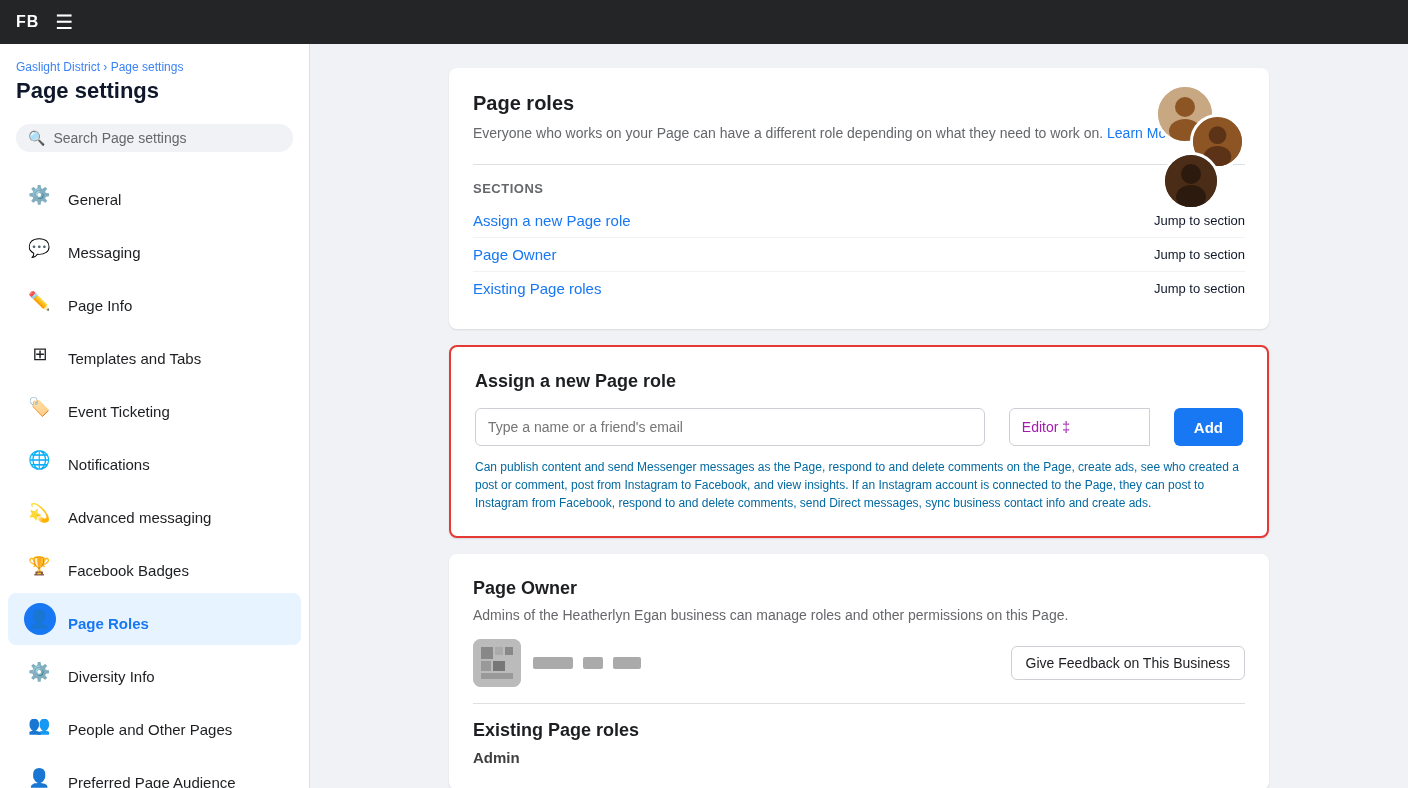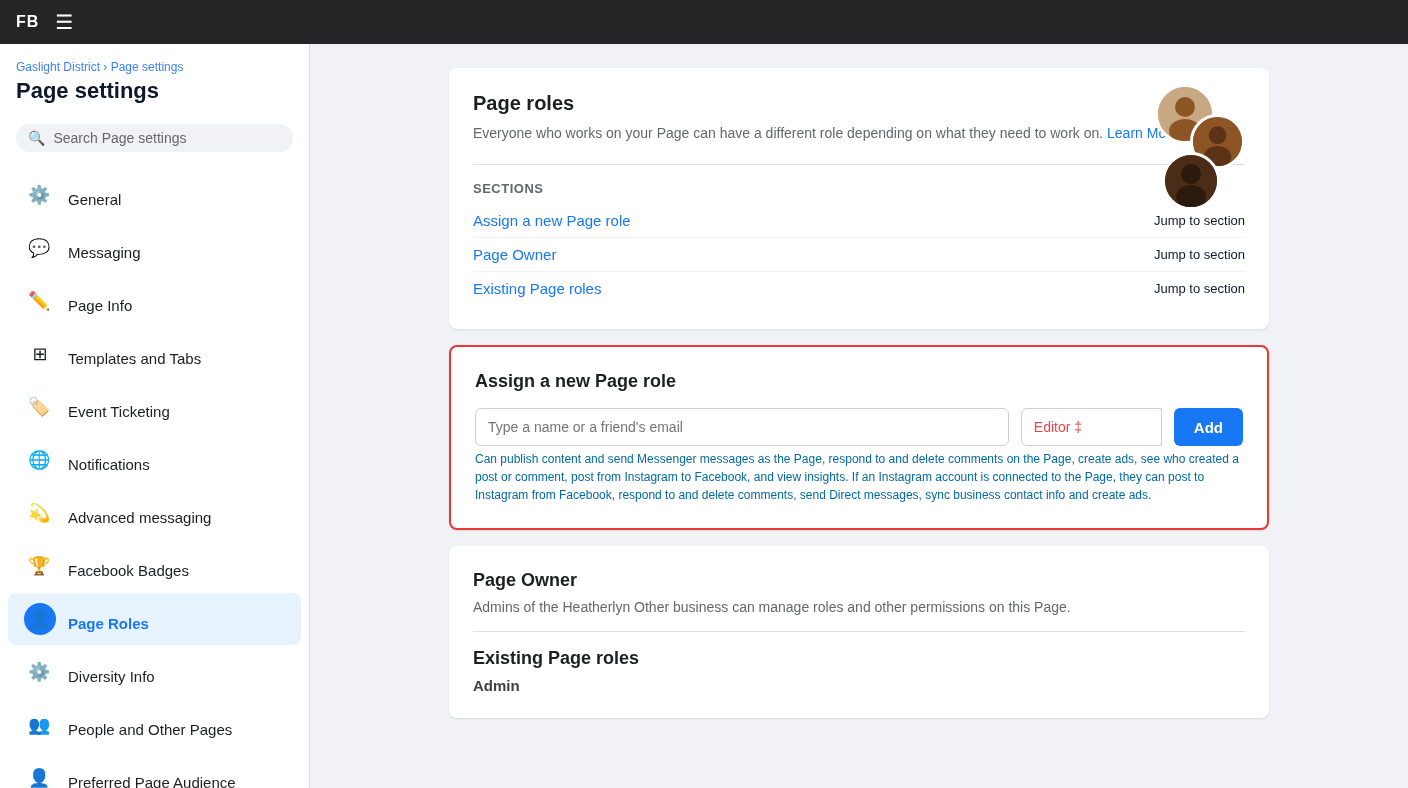--- a/index.html
+++ b/index.html
@@ -224,22 +224,22 @@
       box-shadow: 0 1px 2px rgba(0,0,0,0.1);
       border: 2px solid #e53935;
     }
     .assign-card-title {
       font-size: 18px;
       font-weight: 700;
       margin-bottom: 16px;
     }
     .assign-input-row {
       display: flex;
-      gap: 12px;
-      margin-bottom: 4px;
+      gap: 24px;
+      margin-bottom: 12px;
     }
     .assign-name-input {
       flex: 1;
       border: 1px solid #ccd0d5;
       border-radius: 6px;
       padding: 8px 12px;
       font-size: 14px;
       color: #1c1e21;
       outline: none;
     }
@@ -248,21 +248,21 @@
       display: flex;
       align-items: center;
     }
     .assign-role-wrap select {
       border: 1px solid #ccd0d5;
       border-radius: 6px 0 0 6px;
       padding: 8px 28px 8px 12px;
       font-size: 14px;
       background: #fff;
       cursor: pointer;
-      color: #ef4444;
+      color: #a21caf;
       appearance: none;
       -webkit-appearance: none;
       height: 38px;
     }
     .assign-add-btn {
       background: #1877f2;
       color: #fff;
       border: none;
       border-radius: 6px;
       padding: 8px 20px;
@@ -501,21 +501,43 @@
               <option>Live Contributor</option>
             </select>
           </div>
           <button class="assign-add-btn">Add</button>
         </div>
         <div class="assign-desc">Can publish content and send Messenger messages as the Page, respond to and delete comments on the Page, create ads, see who created a post or comment, post from Instagram to Facebook, and view insights. If an Instagram account is connected to the Page, they can post to Instagram from Facebook, respond to and delete comments, send Direct messages, sync business contact info and create ads.</div>
       </div>
 
       <div class="section-card">
         <div class="section-card-title">Page Owner</div>
-        <div class="section-card-desc">Admins of the Heatherlyn Other business can manage roles and other permissions on this Page.</div>
+        <div class="section-card-desc">Admins of the Heatherlyn Egan business can manage roles and other permissions on this Page.</div>
+        <div class="owner-row">
+          <div class="owner-info">
+            <div class="owner-avatar-placeholder">
+
+              <svg width="48" height="48" viewBox="0 0 48 48" xmlns="http://www.w3.org/2000/svg">
+                <rect width="48" height="48" fill="#bbb" rx="4"></rect>
+                <rect x="8" y="8" width="12" height="12" fill="#888"></rect>
+                <rect x="22" y="8" width="8" height="8" fill="#aaa"></rect>
+                <rect x="32" y="8" width="8" height="8" fill="#888"></rect>
+                <rect x="8" y="22" width="10" height="10" fill="#999"></rect>
+                <rect x="20" y="22" width="12" height="10" fill="#777"></rect>
+                <rect x="8" y="34" width="32" height="6" fill="#999"></rect>
+              </svg>
+            </div>
+            <div class="owner-name-placeholder">
+              <span class="pixel-block" style="width:40px; height:12px; background:#aaa;"></span>
+              <span class="pixel-block" style="width:20px; height:12px; background:#aaa; margin-left: 4px;"></span>
+              <span class="pixel-block" style="width:28px; height:12px; background:#aaa; margin-left: 4px;"></span>
+            </div>
+          </div>
+          <button class="feedback-btn">Give Feedback on This Business</button>
+        </div>
         <hr class="divider">
         <div class="existing-title">Existing Page roles</div>
         <div class="role-section-label">Admin</div>
       </div>
 
     </div>
   </main>
 </div>
 
 </body></html>

